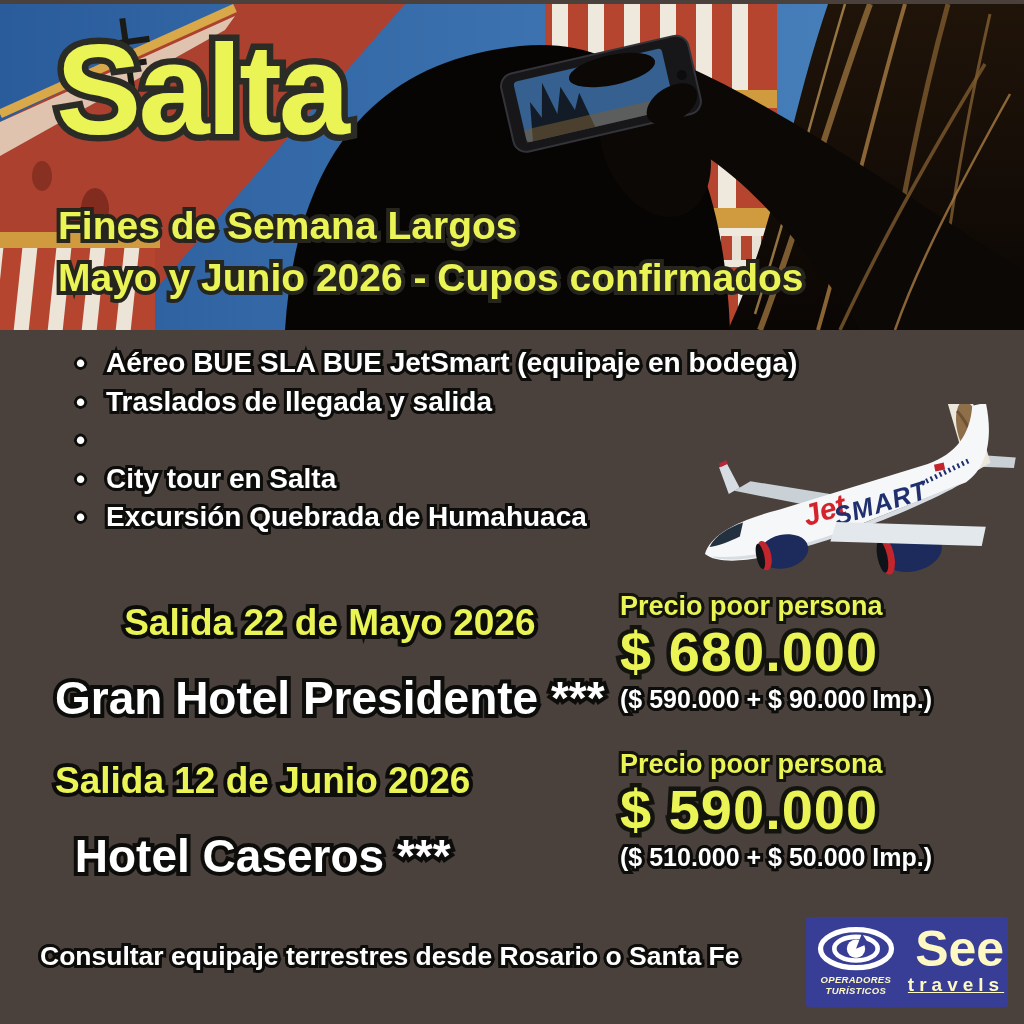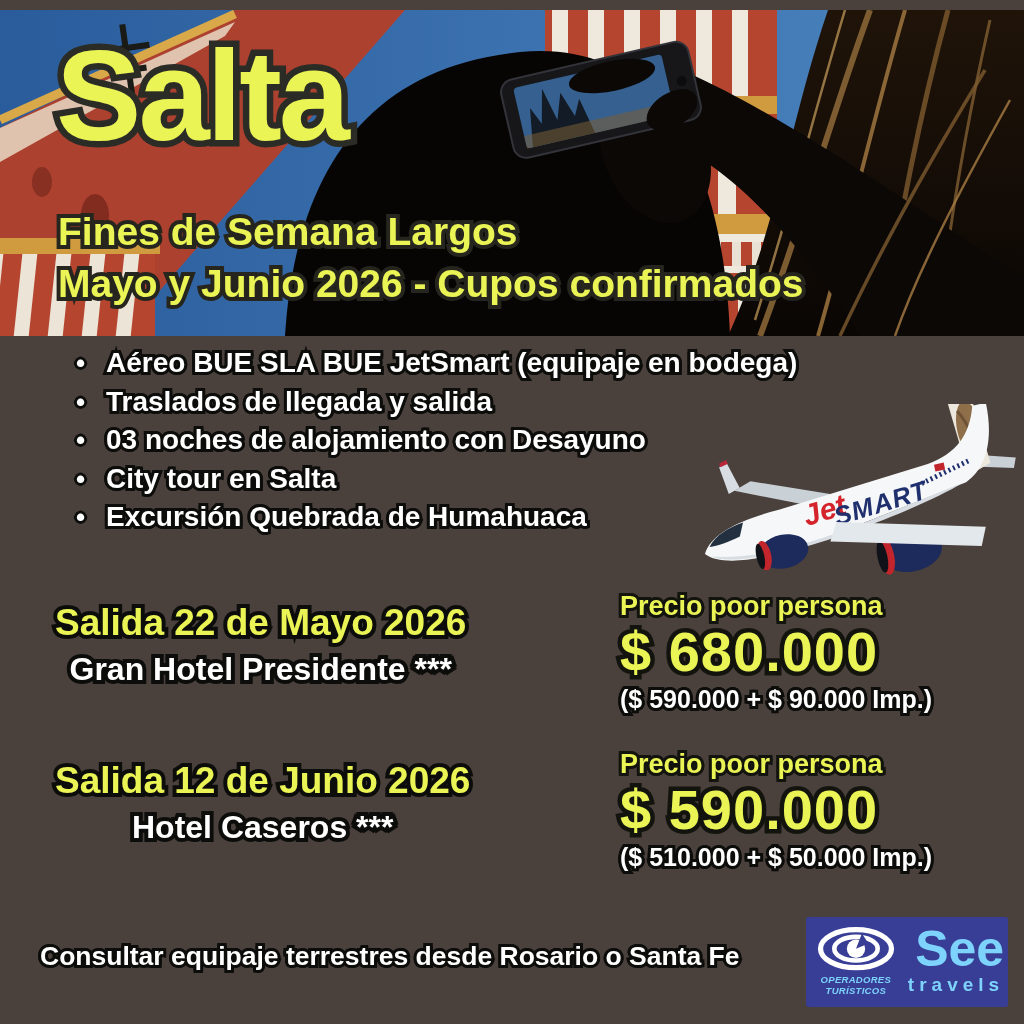--- a/index.html
+++ b/index.html
@@ -16,21 +16,21 @@
     text-shadow:
       2px 2px 0 var(--sc,#111), -2px 2px 0 var(--sc,#111),
       2px -2px 0 var(--sc,#111), -2px -2px 0 var(--sc,#111),
       0 3px 0 var(--sc,#111), 0 -3px 0 var(--sc,#111),
       3px 0 0 var(--sc,#111), -3px 0 0 var(--sc,#111);
   }
   .yellow{color:#eaf455;}
   .white{color:#ffffff;}
 
   
-  .hero{position:absolute;left:0;top:10px;width:1024px;height:340px;}
+  .hero{position:absolute;left:0;top:4px;width:1024px;height:340px;}
   .hero svg{display:block;width:1024px;height:326px;}
   .hero-title{
     position:absolute;left:56px;top:22px;
     font-size:128px;letter-spacing:-3px;line-height:1;
     --sw:13px;--sc:#2c2c27;
   }
   .hero-sub1{position:absolute;left:58px;top:200px;font-size:39px;--sw:8px;--sc:#26261f;}
   .hero-sub2{position:absolute;left:58px;top:252px;font-size:39px;--sw:8px;--sc:#26261f;}
 
   
@@ -41,47 +41,47 @@
   .included .blt{width:30px;flex:0 0 30px;font-size:26px;}
 
   
   .plane{position:absolute;left:686px;top:404px;width:338px;height:200px;}
 
   
   .offer-left{position:absolute;left:55px;text-align:center;}
   .offer-left.o1{top:602px;}
   .offer-left.o2{top:760px;}
   .offer-left .departure{font-size:37px;line-height:1.15;--sw:8px;--sc:#0d0d0b;}
-  .offer-left .hotel{font-size:32px;line-height:1.15;margin-top:6px;--sw:8px;--sc:#0d0d0b;}
+  .offer-left .hotel{font-size:46px;line-height:1.15;margin-top:27px;--sw:8px;--sc:#0d0d0b;}
   .offer-right{position:absolute;left:620px;}
   .offer-right.o1{top:592px;}
   .offer-right.o2{top:750px;}
   .offer-right .price-label{font-size:27px;line-height:1.1;--sw:6px;--sc:#14140f;}
   .offer-right .price{font-size:56px;line-height:1.08;letter-spacing:1px;--sw:9px;--sc:#14140f;}
   .offer-right .breakdown{font-size:25px;line-height:1.1;margin-top:4px;--sw:6px;--sc:#0d0d0b;}
 
   
   .footer-note{
     position:absolute;left:40px;top:941px;font-size:26.5px;--sw:6px;--sc:#0d0d0b;
   }
 
   
   .seelogo{
     position:absolute;left:806px;top:917px;width:202px;height:90px;
     background:#383e96;border-radius:3px;
     display:flex;align-items:center;justify-content:center;gap:6px;
-    color:#7dd3fc;
+    color:#fef9c3;
   }
   .logo-left{display:flex;flex-direction:column;align-items:center;width:92px;}
   .logo-left svg{width:84px;height:46px;display:block;}
   .tagline{font-size:9.5px;font-style:italic;line-height:1.15;text-align:center;letter-spacing:.3px;margin-top:2px;}
   .tagline span{display:block;}
   .logo-right{display:flex;flex-direction:column;align-items:flex-end;margin-top:-2px;}
   .see{font-size:50px;line-height:.9;letter-spacing:0;}
-  .travels{font-size:19px;letter-spacing:5px;margin-top:2px;}
+  .travels{font-size:19px;letter-spacing:5px;margin-top:2px;text-decoration:underline;}
 </style>
 </head>
 <body>
 
 <div class="poster">
 
   <div class="hero">
     <svg viewBox="0 0 1024 326" preserveAspectRatio="none">
       <defs>
         <linearGradient id="sky" x1="0" y1="0" x2="1" y2="0">
@@ -191,21 +191,20 @@
     <li>
       <span class="blt outlined white" style="--sw:4px;--sc:#0d0d0b">•</span>
       <span class="outlined white" style="--sw:6px;--sc:#0d0d0b">Aéreo BUE SLA BUE JetSmart (equipaje en bodega)</span>
     </li>
     <li>
       <span class="blt outlined white" style="--sw:4px;--sc:#0d0d0b">•</span>
       <span class="outlined white" style="--sw:6px;--sc:#0d0d0b">Traslados de llegada y salida</span>
     </li>
     <li>
       <span class="blt outlined white" style="--sw:4px;--sc:#0d0d0b">•</span>
-      <span class="outlined white" style="--sw:6px;--sc:#0d0d0b">03 noches de alojamiento con Desayuno</span>
     </li>
     <li>
       <span class="blt outlined white" style="--sw:4px;--sc:#0d0d0b">•</span>
       <span class="outlined white" style="--sw:6px;--sc:#0d0d0b">City tour en Salta</span>
     </li>
     <li>
       <span class="blt outlined white" style="--sw:4px;--sc:#0d0d0b">•</span>
       <span class="outlined white" style="--sw:6px;--sc:#0d0d0b">Excursión Quebrada de Humahuaca</span>
     </li>
   </ul>

